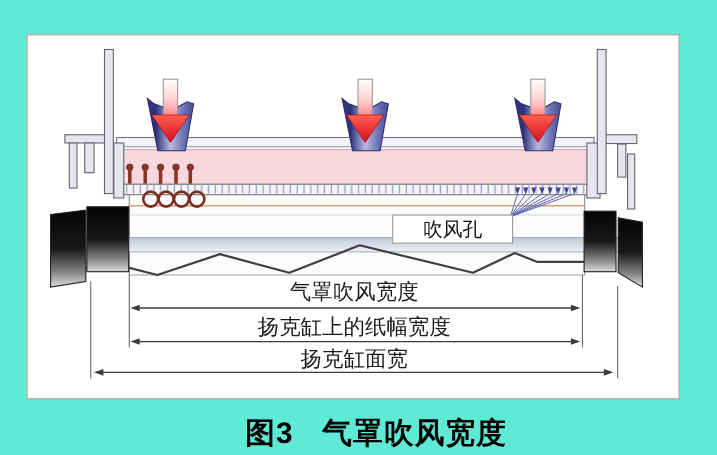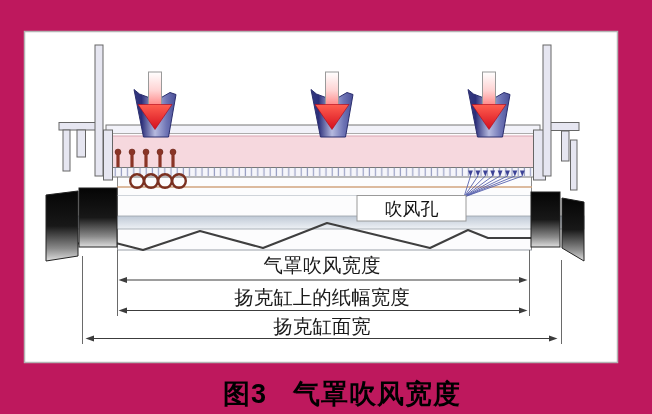--- a/index.html
+++ b/index.html
@@ -1,19 +1,19 @@
 <!DOCTYPE html>
 <html><head>
 <meta charset="utf-8">
 <style>
   html,body{margin:0;padding:0;background:#ffffff;}
   #stage{
     position:relative;
     width:652px;height:414px;
-    background:#be185d;
+    background:#5eead4;
     font-family:"Liberation Sans", sans-serif;
     overflow:hidden;
   }
   #diagram-svg{position:absolute;left:0;top:0;}
   #caption{
     position:absolute;
     left:0;top:376px;width:652px;
     text-align:center;
     font-weight:bold;
     font-size:27px;

